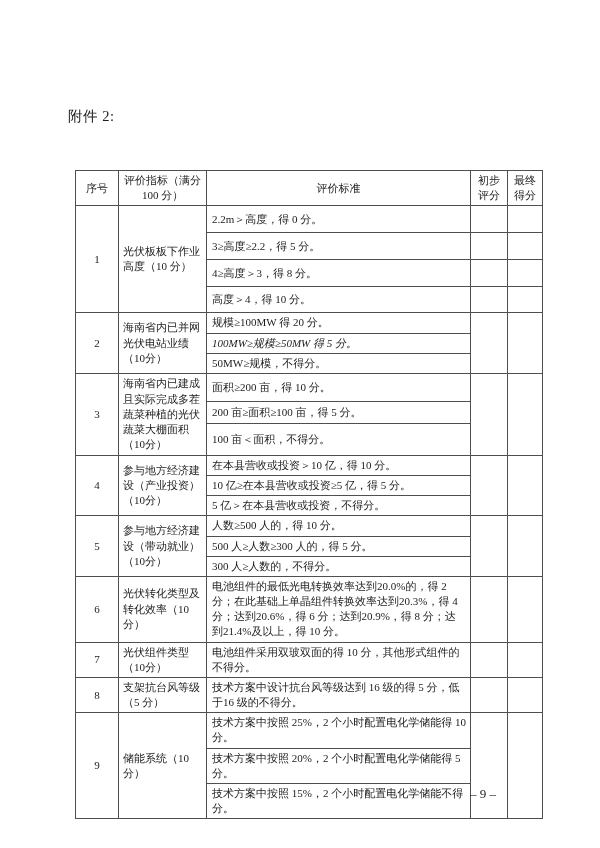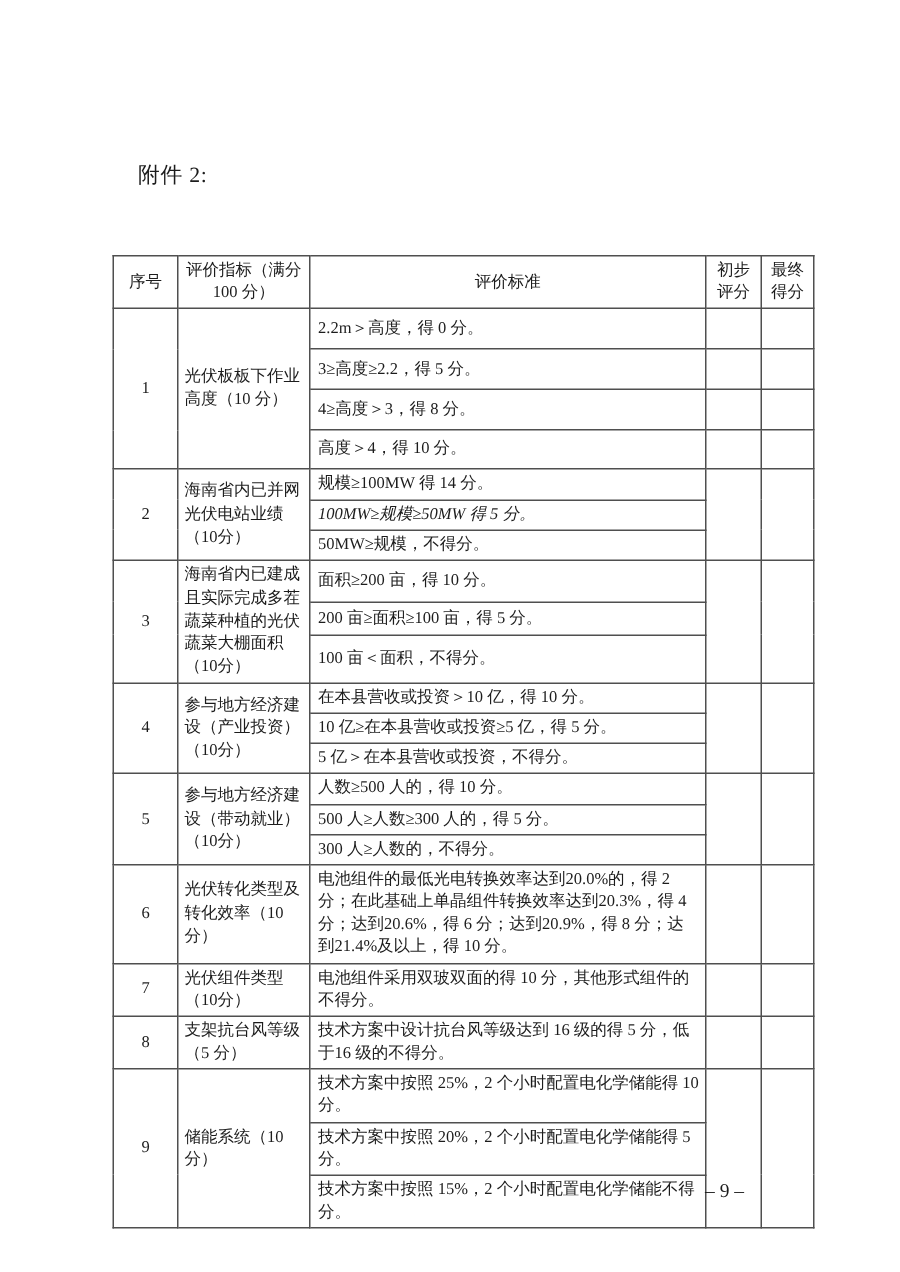--- a/index.html
+++ b/index.html
@@ -12,21 +12,21 @@
   }
   .page {
     position: absolute;
     left: 0; top: 0;
     width: 600px; height: 848px;
     background: #ffffff;
     overflow: hidden;
   }
   .attachment {
     position: absolute;
-    left: 92px; top: 107px;
+    left: 68px; top: 107px;
     font-size: 14.5px;
     letter-spacing: 0.5px;
   }
   .title {
     position: absolute;
     left: 0; top: 135px;
     width: 100%;
     text-align: center;
     font-size: 17.5px;
     font-weight: 700;
@@ -106,21 +106,21 @@
           <td class="cell-score"></td>
         </tr>
         <tr style="height: 26px;">
           <td class="cell-criteria">高度＞4，得 10 分。</td>
           <td class="cell-score"></td>
           <td class="cell-score"></td>
         </tr>
         <tr style="height: 19px;">
           <td class="cell-index" rowspan="3">2</td>
           <td class="cell-indicator" rowspan="3">海南省内已并网光伏电站业绩（10分）</td>
-          <td class="cell-criteria">规模≥100MW 得 14 分。</td>
+          <td class="cell-criteria">规模≥100MW 得 20 分。</td>
           <td class="cell-score" rowspan="3"></td>
           <td class="cell-score" rowspan="3"></td>
         </tr>
         <tr style="height: 19px; font-style: italic;">
           <td class="cell-criteria">100MW≥规模≥50MW 得 5 分。</td>
         </tr>
         <tr style="height: 18px;">
           <td class="cell-criteria">50MW≥规模，不得分。</td>
         </tr>
         <tr style="height: 28px;">

